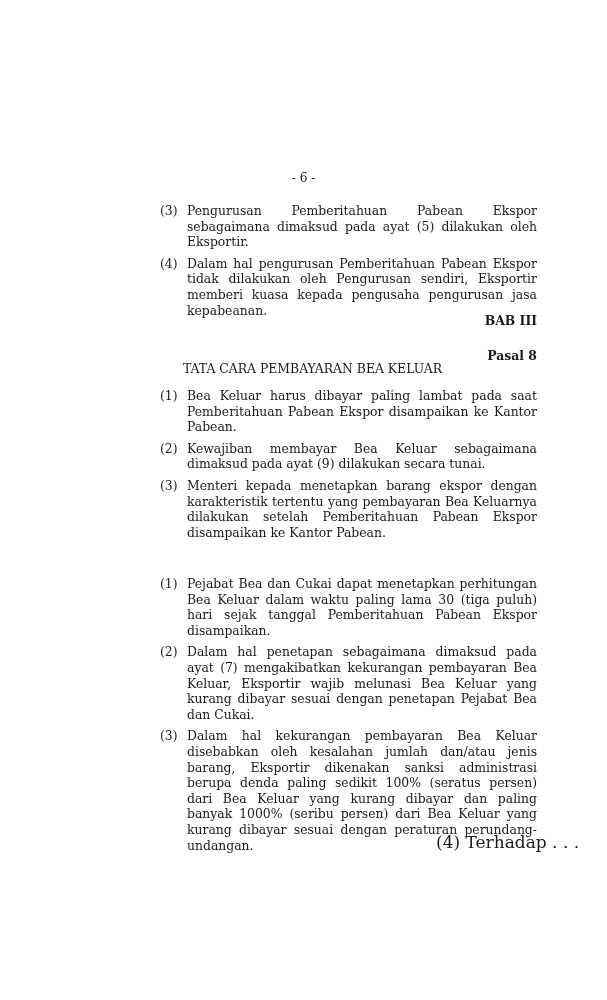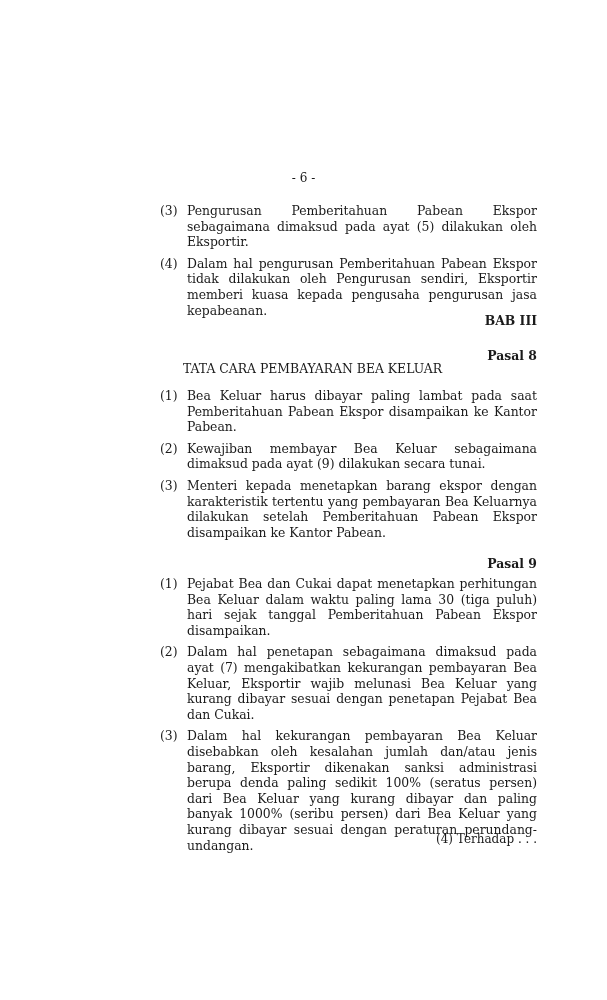--- a/index.html
+++ b/index.html
@@ -7,21 +7,21 @@
          font-family: "DejaVu Serif", "Liberation Serif", serif; color: #1a1a1a; }
   .page { position: absolute; left: 0; top: 0; width: 607px; height: 1000px; background: #fff; }
   .pgnum { position: absolute; top: 171px; left: 0; width: 607px; text-align: center; font-size: 12px; padding-left: 0; }
   .pgnum span { display: inline-block; margin-left: 0; position: relative; left: 0; }
   .block { position: absolute; left: 160px; width: 377px; }
   .item { display: flex; font-size: 12.4px; line-height: 15.6px; margin: 0; }
   .num { width: 27px; flex: 0 0 27px; }
   .txt { flex: 1; text-align: justify; text-align-last: left; }
   .heading { position: absolute; left: 160px; width: 377px; font-size: 12.4px; line-height: 15.6px; }
   .center { text-align: right; font-weight: bold; }
-  .footer { position: absolute; top: 832px; left: 436px; font-size: 12px; }
+  .footer { position: absolute; top: 832px; left: 436px; font-size: 17px; }
 </style>
 </head>
 <body>
 
 <div class="page">
 
   <div class="pgnum"><span>- 6 -</span></div>
 
   <div class="block" style="top:203px;">
     <div class="item">
@@ -46,21 +46,20 @@
     <div class="item" style="margin-top:6px;">
       <span class="num">(2)</span>
       <span class="txt">Kewajiban membayar Bea Keluar sebagaimana dimaksud pada ayat (9) dilakukan secara tunai.</span>
     </div>
     <div class="item" style="margin-top:6px;">
       <span class="num">(3)</span>
       <span class="txt">Menteri kepada menetapkan barang ekspor dengan karakteristik tertentu yang pembayaran Bea Keluarnya dilakukan setelah Pemberitahuan Pabean Ekspor disampaikan ke Kantor Pabean.</span>
     </div>
   </div>
 
-  <div class="heading center" style="top:556px;">Pasal 9</div>
   <div class="block" style="top:576px;">
     <div class="item">
       <span class="num">(1)</span>
       <span class="txt">Pejabat Bea dan Cukai dapat menetapkan perhitungan Bea Keluar dalam waktu  paling lama 30 (tiga puluh) hari sejak tanggal Pemberitahuan Pabean Ekspor disampaikan.</span>
     </div>
     <div class="item" style="margin-top:6px;">
       <span class="num">(2)</span>
       <span class="txt">Dalam hal  penetapan sebagaimana dimaksud pada ayat (7) mengakibatkan kekurangan pembayaran Bea Keluar, Eksportir wajib melunasi Bea Keluar yang kurang dibayar sesuai dengan penetapan Pejabat Bea dan Cukai.</span>
     </div>
     <div class="item" style="margin-top:6px;">

